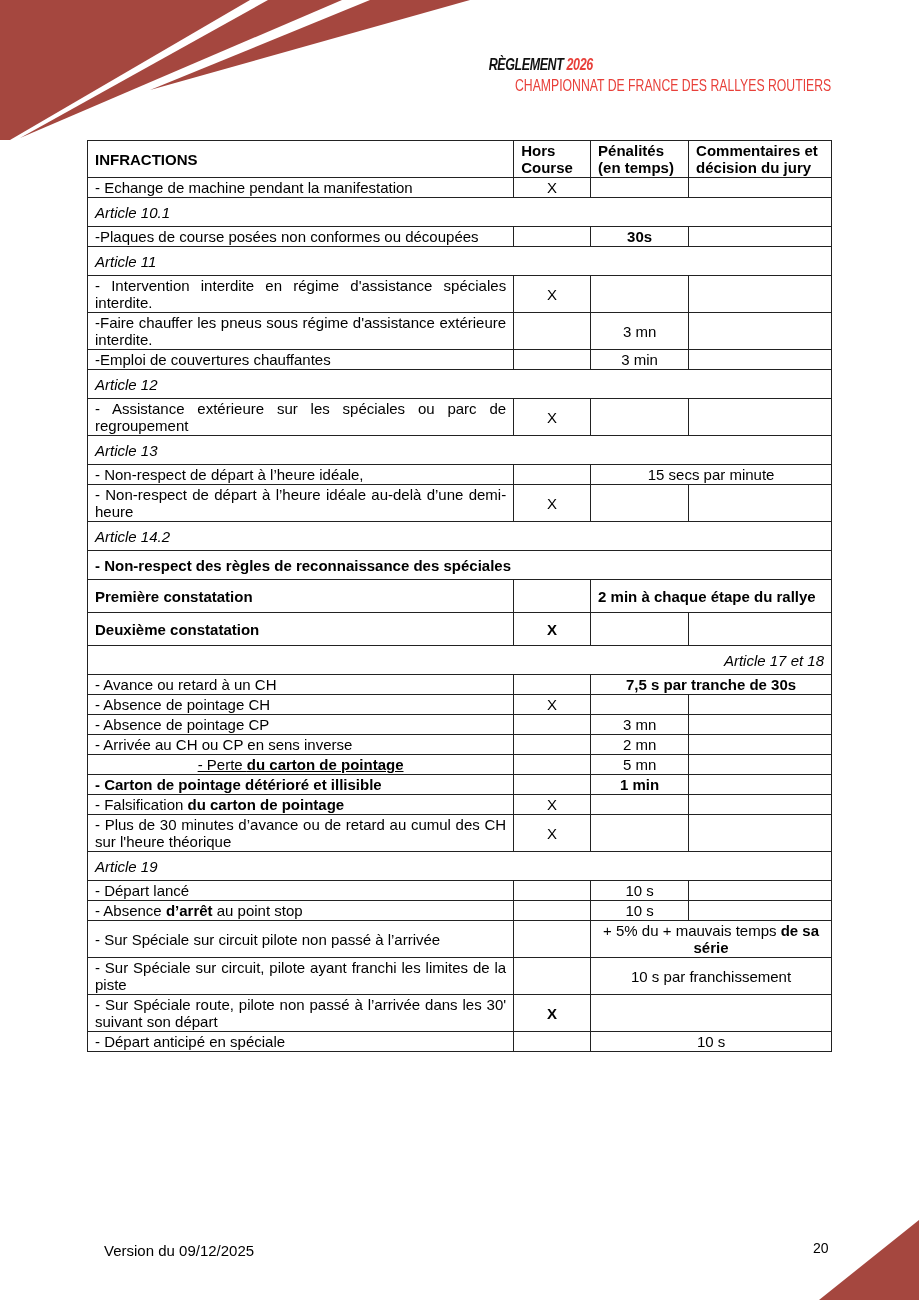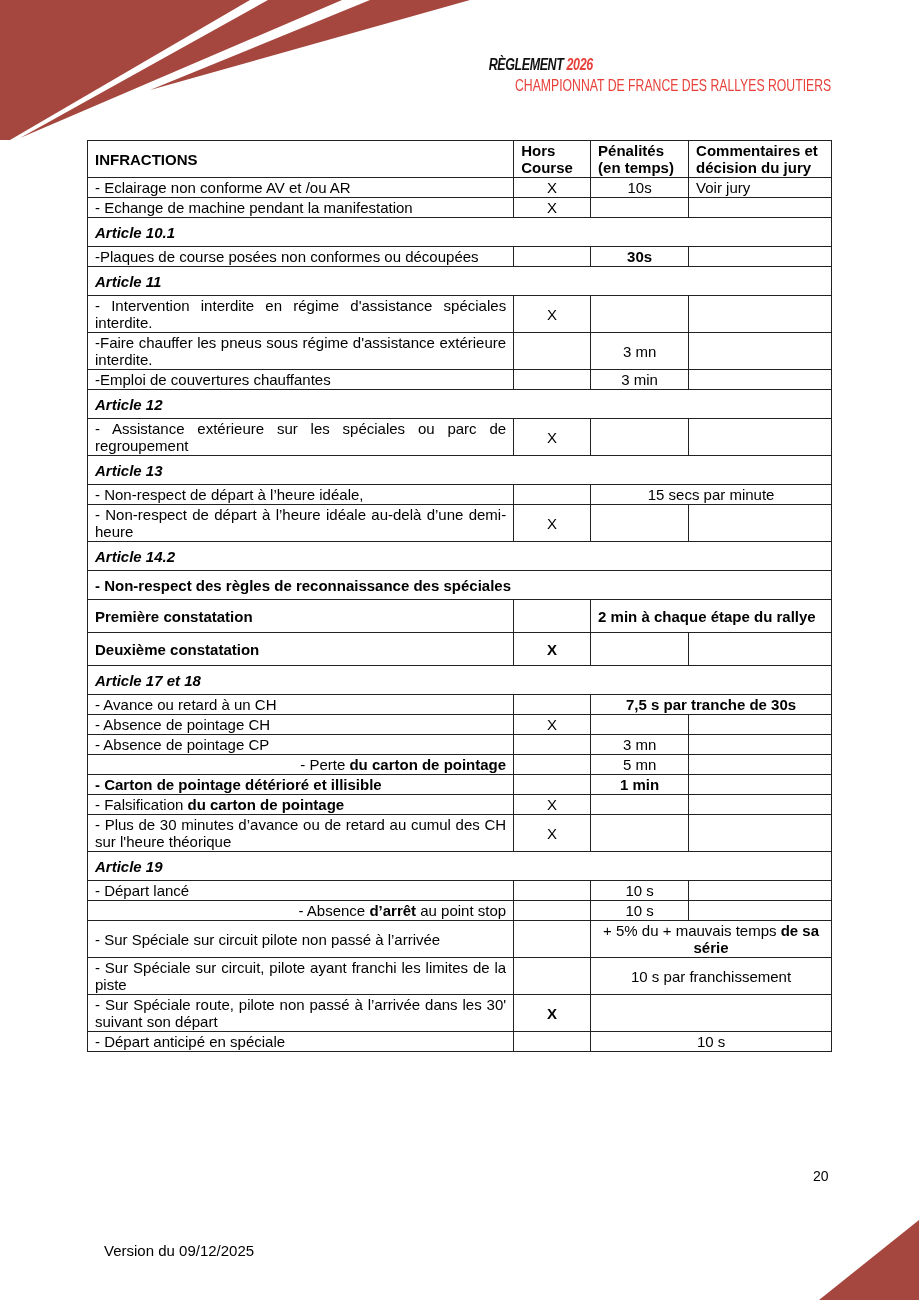--- a/index.html
+++ b/index.html
@@ -16,23 +16,23 @@
   .hdr-line2 { font-size: 17px; color: #e8403a; margin-top: 2px; transform: scaleX(0.72);
                transform-origin: right; white-space: nowrap; }
   table { position: absolute; left: 87px; top: 140px; width: 745px; border-collapse: collapse;
           font-size: 15px; line-height: 17px; }
   td, th { border: 1px solid #222; padding: 1px 7px; vertical-align: middle; }
   col.c1 { width: 427px; } col.c2 { width: 77px; } col.c3 { width: 98px; } col.c4 { width: 143px; }
   th { text-align: left; font-weight: bold; }
   .center { text-align: center; }
   .justify { text-align: justify; }
   .bold { font-weight: bold; }
-  .section td { font-weight: bold; font-style: italic; }
+  .section td { font-weight: normal; font-style: italic; }
   .footer-left { position: absolute; left: 104px; top: 1242px; font-size: 15px; }
-  .footer-right { position: absolute; left: 813px; top: 1168px; font-size: 14px; }
+  .footer-right { position: absolute; left: 813px; top: 1240px; font-size: 14px; }
 </style>
 </head>
 <body>
 
 <svg class="deco-top" viewBox="0 0 480 150">
   <polygon points="0,0 250,0 10,140 0,140" fill="#a5473f"></polygon>
   <polygon points="268,0 342,0 20,138" fill="#a5473f"></polygon>
   <polygon points="370,0 470,0 150,90" fill="#a5473f"></polygon>
 </svg>
 
@@ -54,26 +54,20 @@
   <thead>
     <tr>
       <th>INFRACTIONS</th>
       <th>Hors Course</th>
       <th>Pénalités (en temps)</th>
       <th>Commentaires et décision du jury</th>
     </tr>
   </thead>
   <tbody id="tbody">
       <tr>
-        <td class="justify">- Eclairage non conforme AV et /ou AR</td>
-        <td class="center">X</td>
-        <td class="center">10s</td>
-        <td>Voir jury</td>
-      </tr>
-      <tr>
         <td class="justify">- Echange de machine pendant la manifestation</td>
         <td class="center">X</td>
         <td class="center"></td>
         <td></td>
       </tr>
       <tr class="section">
         <td colspan="4" style="height: 26px;">Article 10.1</td>
       </tr>
       <tr>
         <td class="justify">-Plaques de course posées non conformes ou découpées</td>
@@ -136,41 +130,47 @@
         <td class="center"></td>
         <td colspan="2" class="bold justify">2 min à chaque étape du rallye</td>
       </tr>
       <tr>
         <td class="justify bold" style="height: 30px;">Deuxième constatation</td>
         <td class="center bold">X</td>
         <td class="center"></td>
         <td></td>
       </tr>
       <tr class="section">
-        <td colspan="4" style="height: 26px;">Article 17 et 18</td>
+        <td colspan="4" style="height: 26px; text-align: right;">Article 17 et 18</td>
       </tr>
       <tr>
         <td class="justify">- Avance ou retard à un CH</td>
         <td class="center"></td>
         <td colspan="2" class="center bold">7,5 s par tranche de 30s</td>
       </tr>
       <tr>
         <td class="justify">- Absence de pointage CH</td>
         <td class="center">X</td>
         <td class="center"></td>
         <td></td>
       </tr>
       <tr>
         <td class="justify">- Absence de pointage CP</td>
         <td class="center"></td>
         <td class="center">3 mn</td>
         <td></td>
       </tr>
       <tr>
-        <td class="justify" style="text-align: right;"><span>- Perte </span><b>du carton de pointage</b></td>
+        <td class="justify">- Arrivée au CH ou CP en sens inverse</td>
+        <td class="center"></td>
+        <td class="center">2 mn</td>
+        <td></td>
+      </tr>
+      <tr>
+        <td class="justify" style="text-align: center; text-decoration: underline;"><span>- Perte </span><b>du carton de pointage</b></td>
         <td class="center"></td>
         <td class="center">5 mn</td>
         <td></td>
       </tr>
       <tr>
         <td class="justify bold">- Carton de pointage détérioré et illisible</td>
         <td class="center"></td>
         <td class="center bold">1 min</td>
         <td></td>
       </tr>
@@ -189,21 +189,21 @@
       <tr class="section">
         <td colspan="4" style="height: 26px; margin-left: 39px;">Article 19</td>
       </tr>
       <tr>
         <td class="justify">- Départ lancé</td>
         <td class="center"></td>
         <td class="center">10 s</td>
         <td></td>
       </tr>
       <tr>
-        <td class="justify" style="text-align: right;"><span>- Absence </span><b>d’arrêt</b><span> au point stop</span></td>
+        <td class="justify" style="text-align: left;"><span>- Absence </span><b>d’arrêt</b><span> au point stop</span></td>
         <td class="center"></td>
         <td class="center">10 s</td>
         <td></td>
       </tr>
       <tr>
         <td class="justify">- Sur Spéciale sur circuit pilote non passé à l’arrivée</td>
         <td class="center"></td>
         <td colspan="2" class="center"><span>+ 5% du + mauvais temps </span><b>de sa série</b></td>
       </tr>
       <tr>

